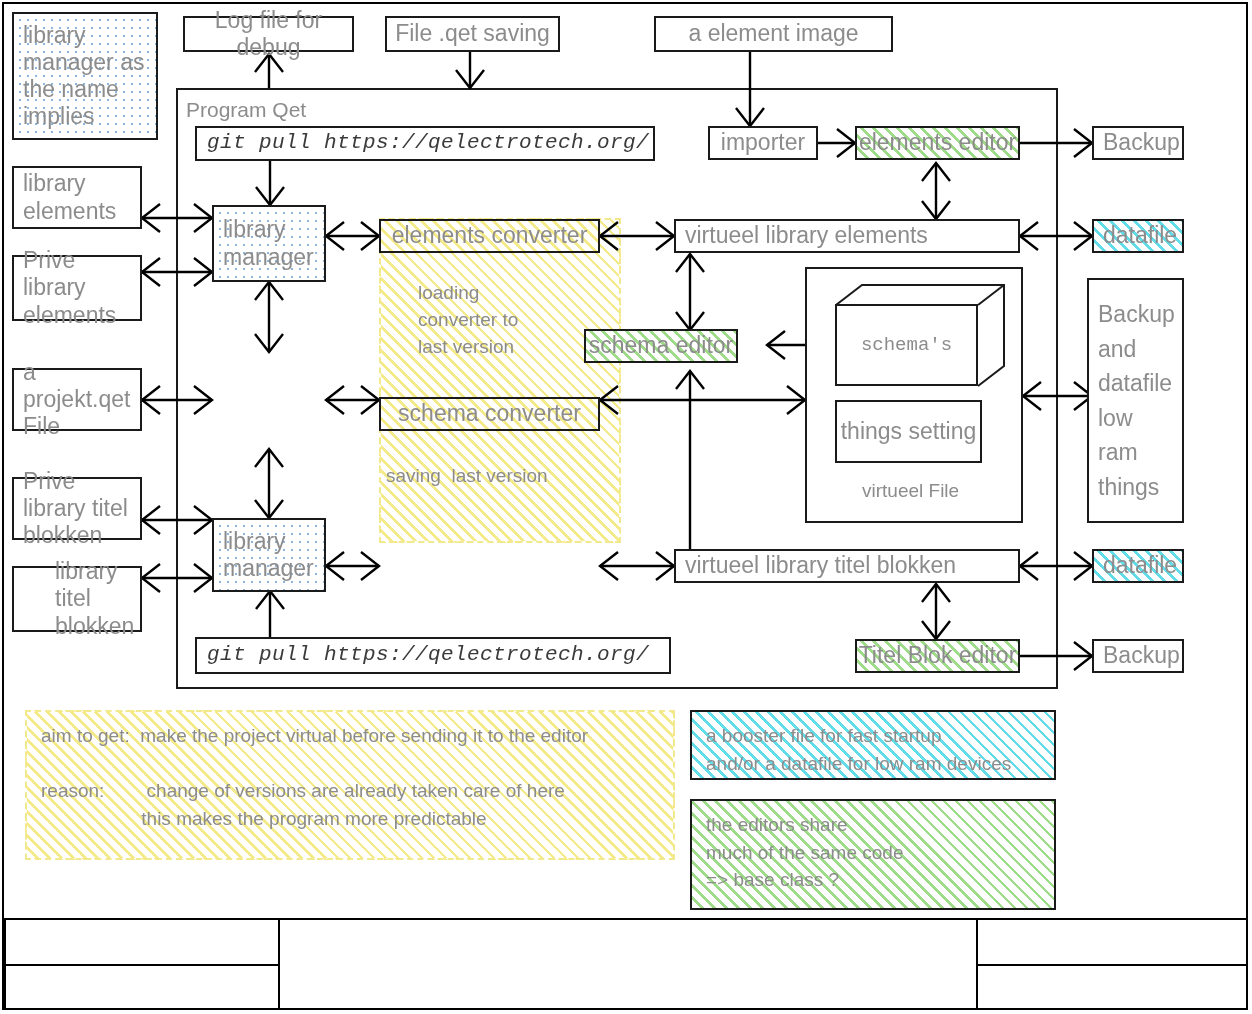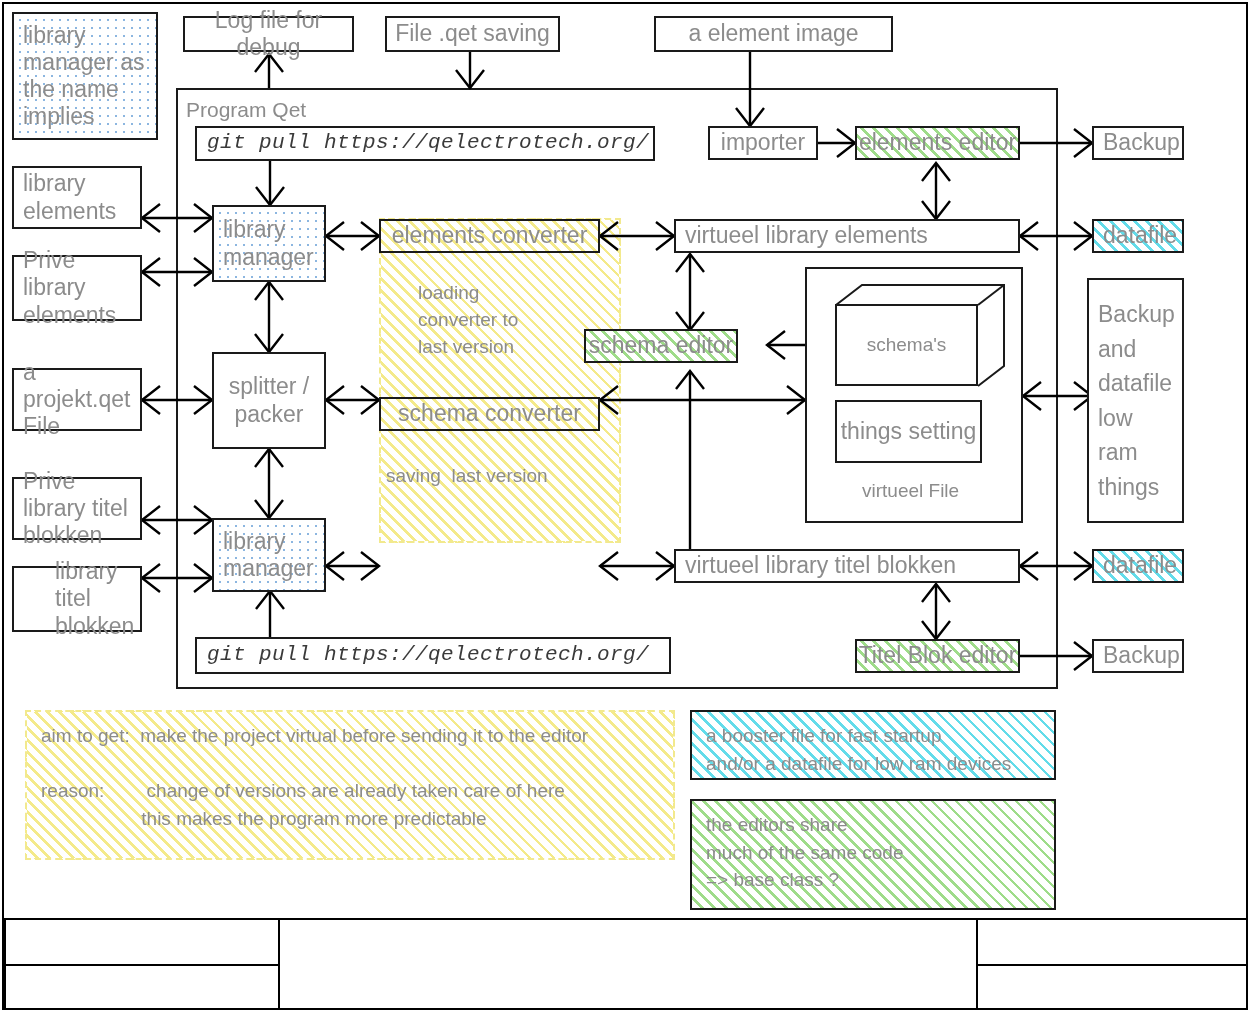--- a/index.html
+++ b/index.html
@@ -229,23 +229,20 @@
   <div class="box lft pad" style="left:12px;top:566px;width:130px;height:66px;padding-left:41px;">library
 titel blokken</div>
 
   <div class="box lft mono" style="left:195px;top:126px;width:460px;height:35px;padding-left:10px;">git pull https://qelectrotech.org/</div>
 
   <div class="box lft mono" style="left:195px;top:637px;width:476px;height:37px;padding-left:10px;">git pull https://qelectrotech.org/</div>
 
   <div class="box lft pad fill-dots" style="left:212px;top:205px;width:114px;height:77px;">library
 manager</div>
 
-  <div class="box ctr" style="left:212px;top:352px;width:114px;height:97px;">splitter
-/
-packer</div>
 
   <div class="box lft pad fill-dots" style="left:212px;top:518px;width:114px;height:74px;">library
 manager</div>
 
   <div class="box ctr fill-yellow" style="left:379px;top:219px;width:221px;height:34px;">elements converter</div>
 
   <div class="box ctr fill-yellow" style="left:379px;top:383px;width:221px;height:34px;margin-top:14px;">schema converter</div>
 
 
   <div class="box ctr" style="left:708px;top:126px;width:110px;height:34px;">importer</div>
@@ -255,21 +252,21 @@
   <div class="box ctr fill-green" style="left:584px;top:329px;width:154px;height:34px;">schema editor</div>
 
   <div class="box ctr fill-green" style="left:855px;top:639px;width:165px;height:34px;">Titel Blok editor</div>
 
   <div class="box lft pad" style="left:674px;top:219px;width:346px;height:34px;">virtueel library elements</div>
 
   <div class="box lft pad" style="left:674px;top:549px;width:346px;height:34px;">virtueel library titel blokken</div>
 
   <div class="frame" style="left:805px;top:267px;width:218px;height:256px;background:#fff;z-index:5;"></div>
 
-  <div class="cube-wrap" style="left:835px;top:284px;width:170px;height:106px;">
+  <div class="cube-wrap" style="left:835px;top:284px;width:170px;height:106px;font-family:Liberation Mono, monospace;">
     <svg width="170" height="106" viewBox="0 0 170 106" style="position:absolute;left:0;top:0;">
       <polyline points="1,21 27,1 169,1 169,82 143,102" style="fill:#fff;stroke:#1a1a1a;stroke-width:2;"></polyline>
       <line x1="143" y1="21" x2="169" y2="1" style="stroke:#1a1a1a;stroke-width:2;"></line>
     </svg>
     <div class="cube-face" style="width:143px;">
         <span>schema's</span>
       </div>
   </div>
 
   <div class="box ctr" style="left:835px;top:400px;width:147px;height:63px;">things

